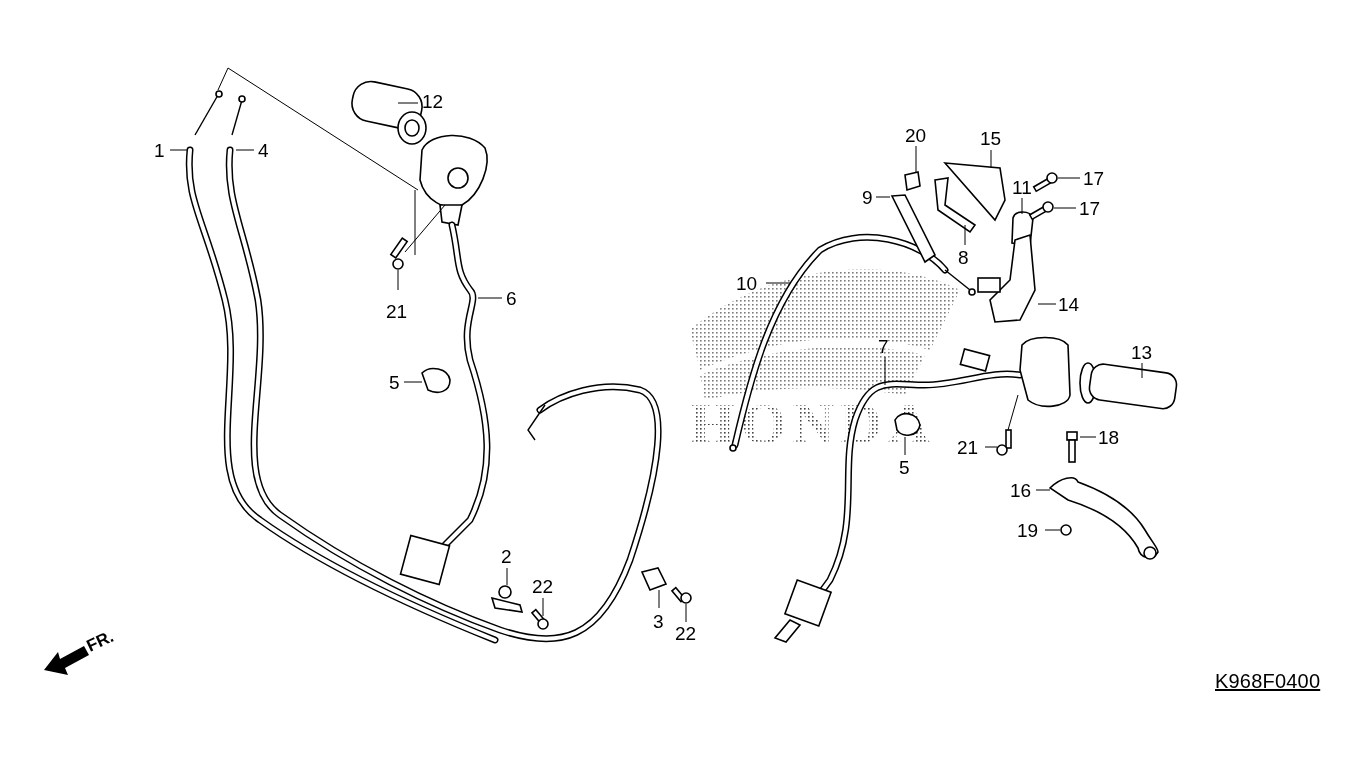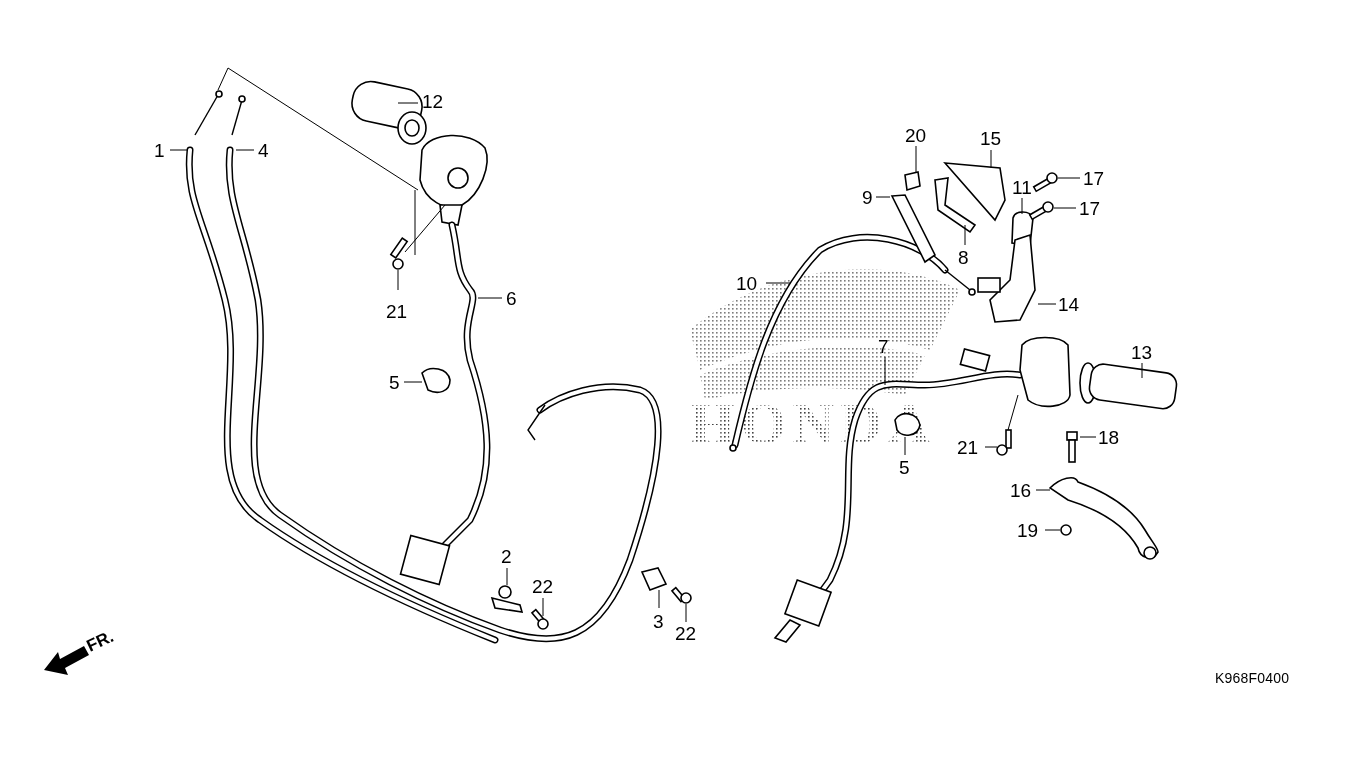--- a/index.html
+++ b/index.html
@@ -1,21 +1,21 @@
 <!DOCTYPE html>
 <html><head>
 <meta charset="utf-8">
 <style>
   html, body { margin: 0; padding: 0; background: #ffffff; }
   body { width: 1366px; height: 768px; position: relative; overflow: hidden;
          font-family: "Liberation Sans", sans-serif; color: #000; }
   #diagram { position: absolute; left: 0; top: 0; width: 1366px; height: 768px; }
   .callout { font-family: "Liberation Sans", sans-serif; font-size: 19px; fill: #000; }
-  .code { position: absolute; left: 1215px; top: 670px; font-size: 14px;
-          font-family: "Liberation Sans", sans-serif; letter-spacing: 0.2px; }
+  .code { position: absolute; left: 1215px; top: 670px; font-size: 20px;
+          font-family: "Liberation Sans", sans-serif; letter-spacing: 0.2px; text-decoration: underline; }
   .fr { font-family: "Liberation Sans", sans-serif; font-weight: bold; font-size: 17px; fill:#000; }
   .wm { font-family: "Liberation Serif", serif; font-weight: bold; font-size: 58px;
         fill: url(#dots); letter-spacing: 6px; }
   .line { stroke: #000; stroke-width: 1.4; fill: none; }
   .thin { stroke: #000; stroke-width: 1; fill: none; }
   .part { stroke: #000; stroke-width: 1.6; fill: #fff; }
   .cable { stroke: #000; stroke-width: 7; fill: none; stroke-linecap: round; }
   .cable-in { stroke: #fff; stroke-width: 4; fill: none; stroke-linecap: round; }
 </style>
 </head>

